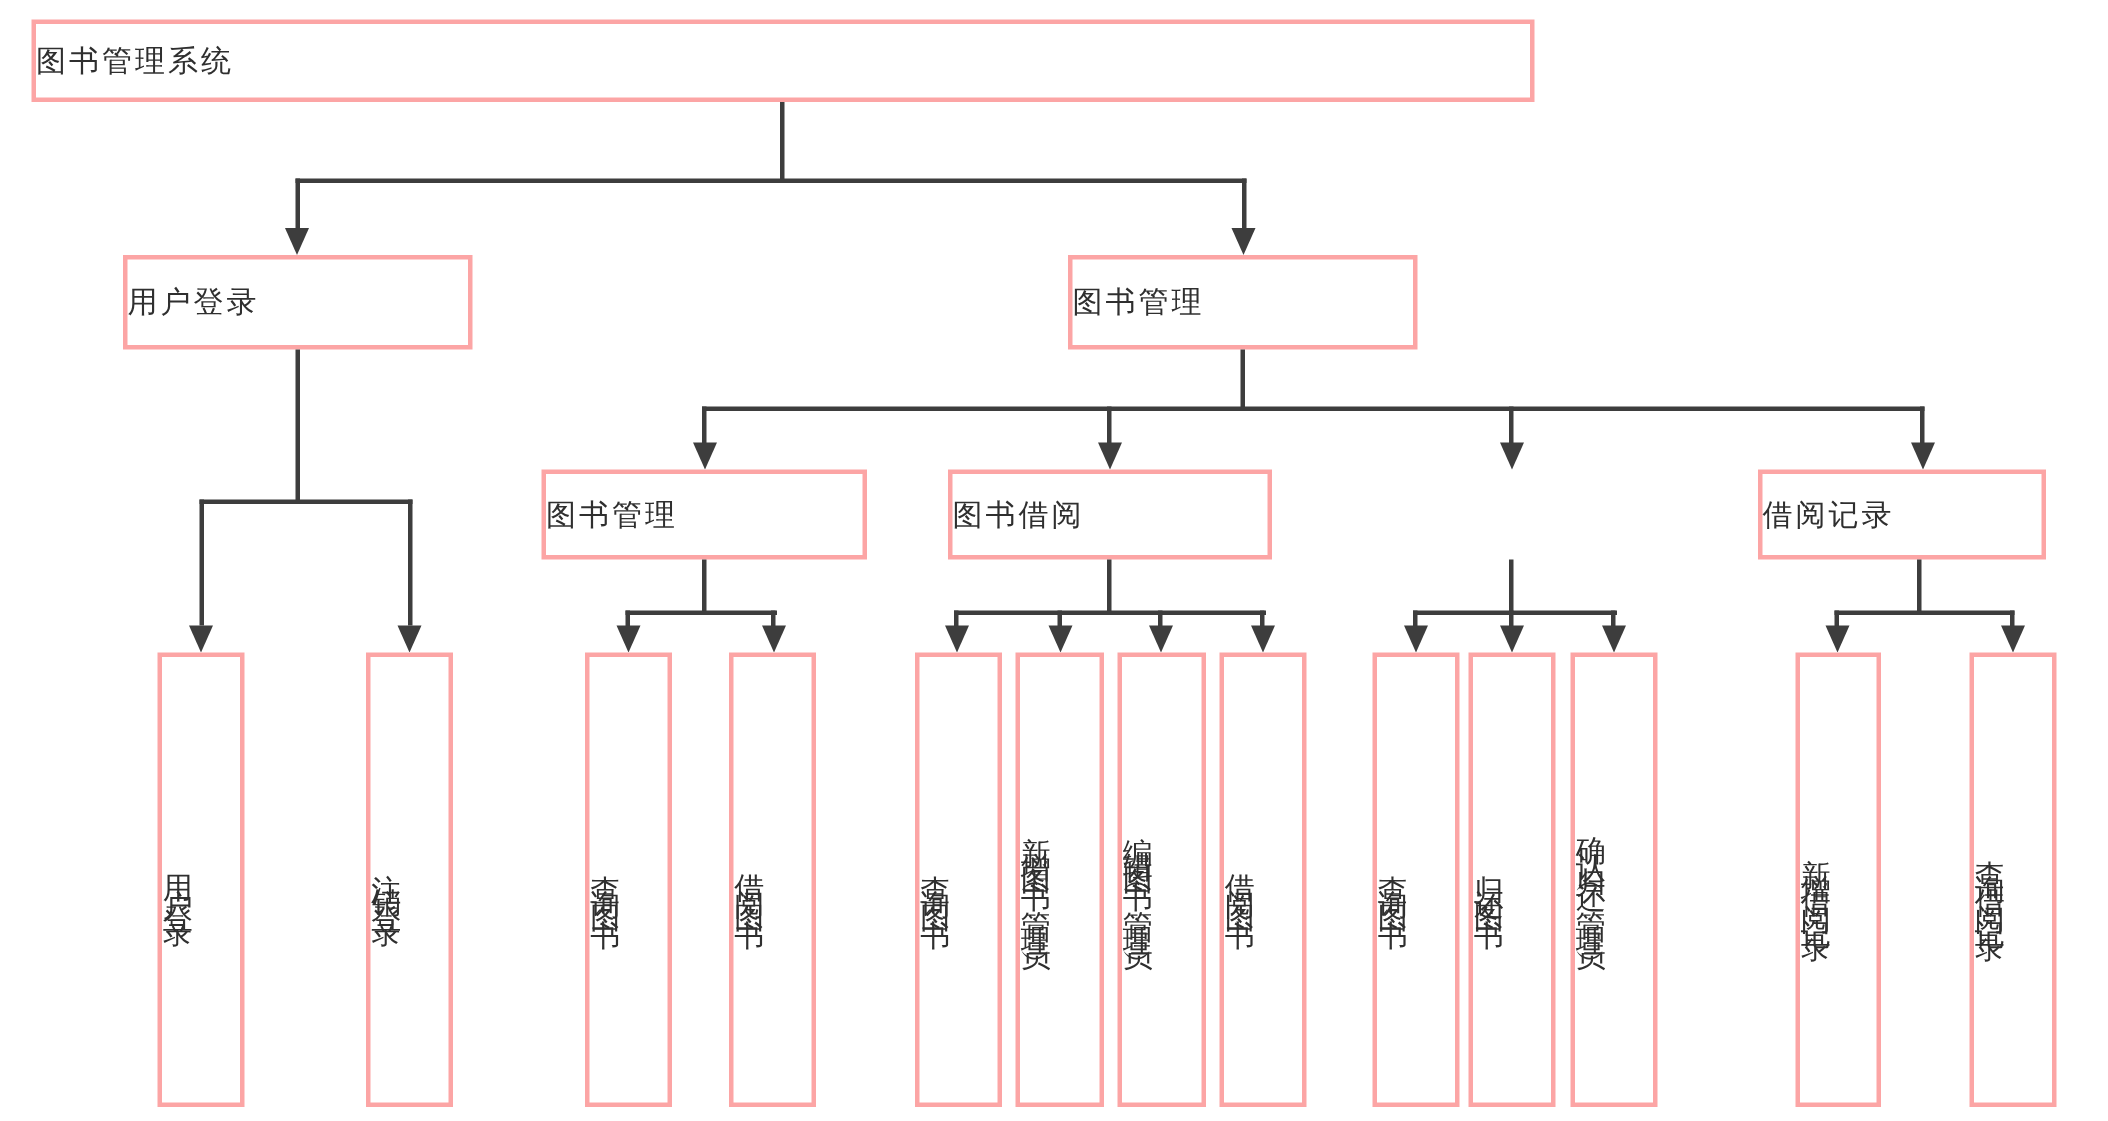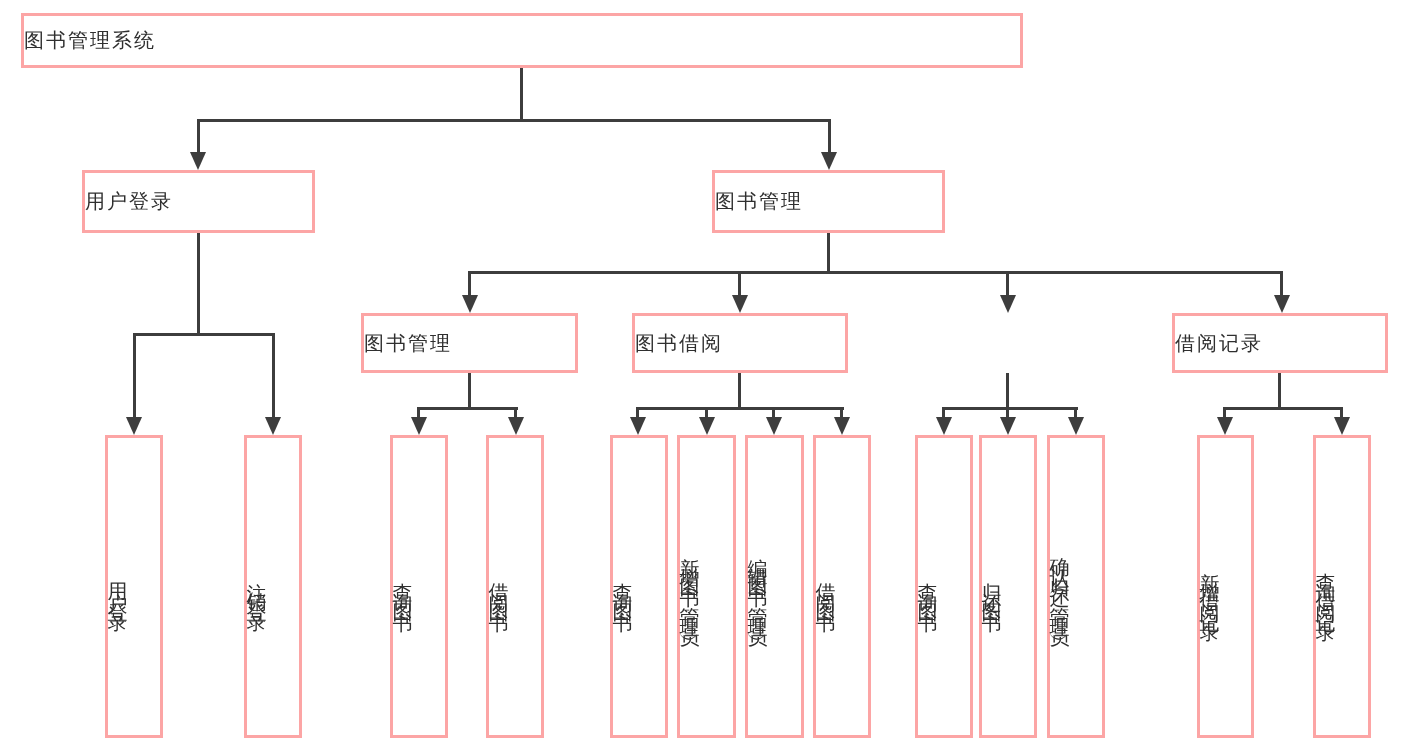--- a/index.html
+++ b/index.html
@@ -69,21 +69,21 @@
   <div class="arr" style="left:732px;top:295px;"></div>
   <div class="arr" style="left:1000px;top:295px;"></div>
   <div class="arr" style="left:1274px;top:295px;"></div>
 
   <div class="box" style="left:361px;top:313px;width:217px;height:60px;">
     <span>图书管理</span>
   </div>
   <div class="box" style="left:632px;top:313px;width:216px;height:60px;">
     <span>图书借阅</span>
   </div>
-  <div class="box" style="left:1172px;top:313px;width:216px;height:60px;">
+  <div class="box" style="left:1172px;top:313px;width:192px;height:60px;">
     <span>借阅记录</span>
   </div>
 
   <div class="vl" style="left:468px;top:373px;height:37px;"></div>
   <div class="hl" style="left:417px;top:407px;width:101px;"></div>
   <div class="vl" style="left:417px;top:407px;height:12px;"></div>
   <div class="vl" style="left:514px;top:407px;height:12px;"></div>
   <div class="arr" style="left:411px;top:417px;"></div>
   <div class="arr" style="left:508px;top:417px;"></div>
 

